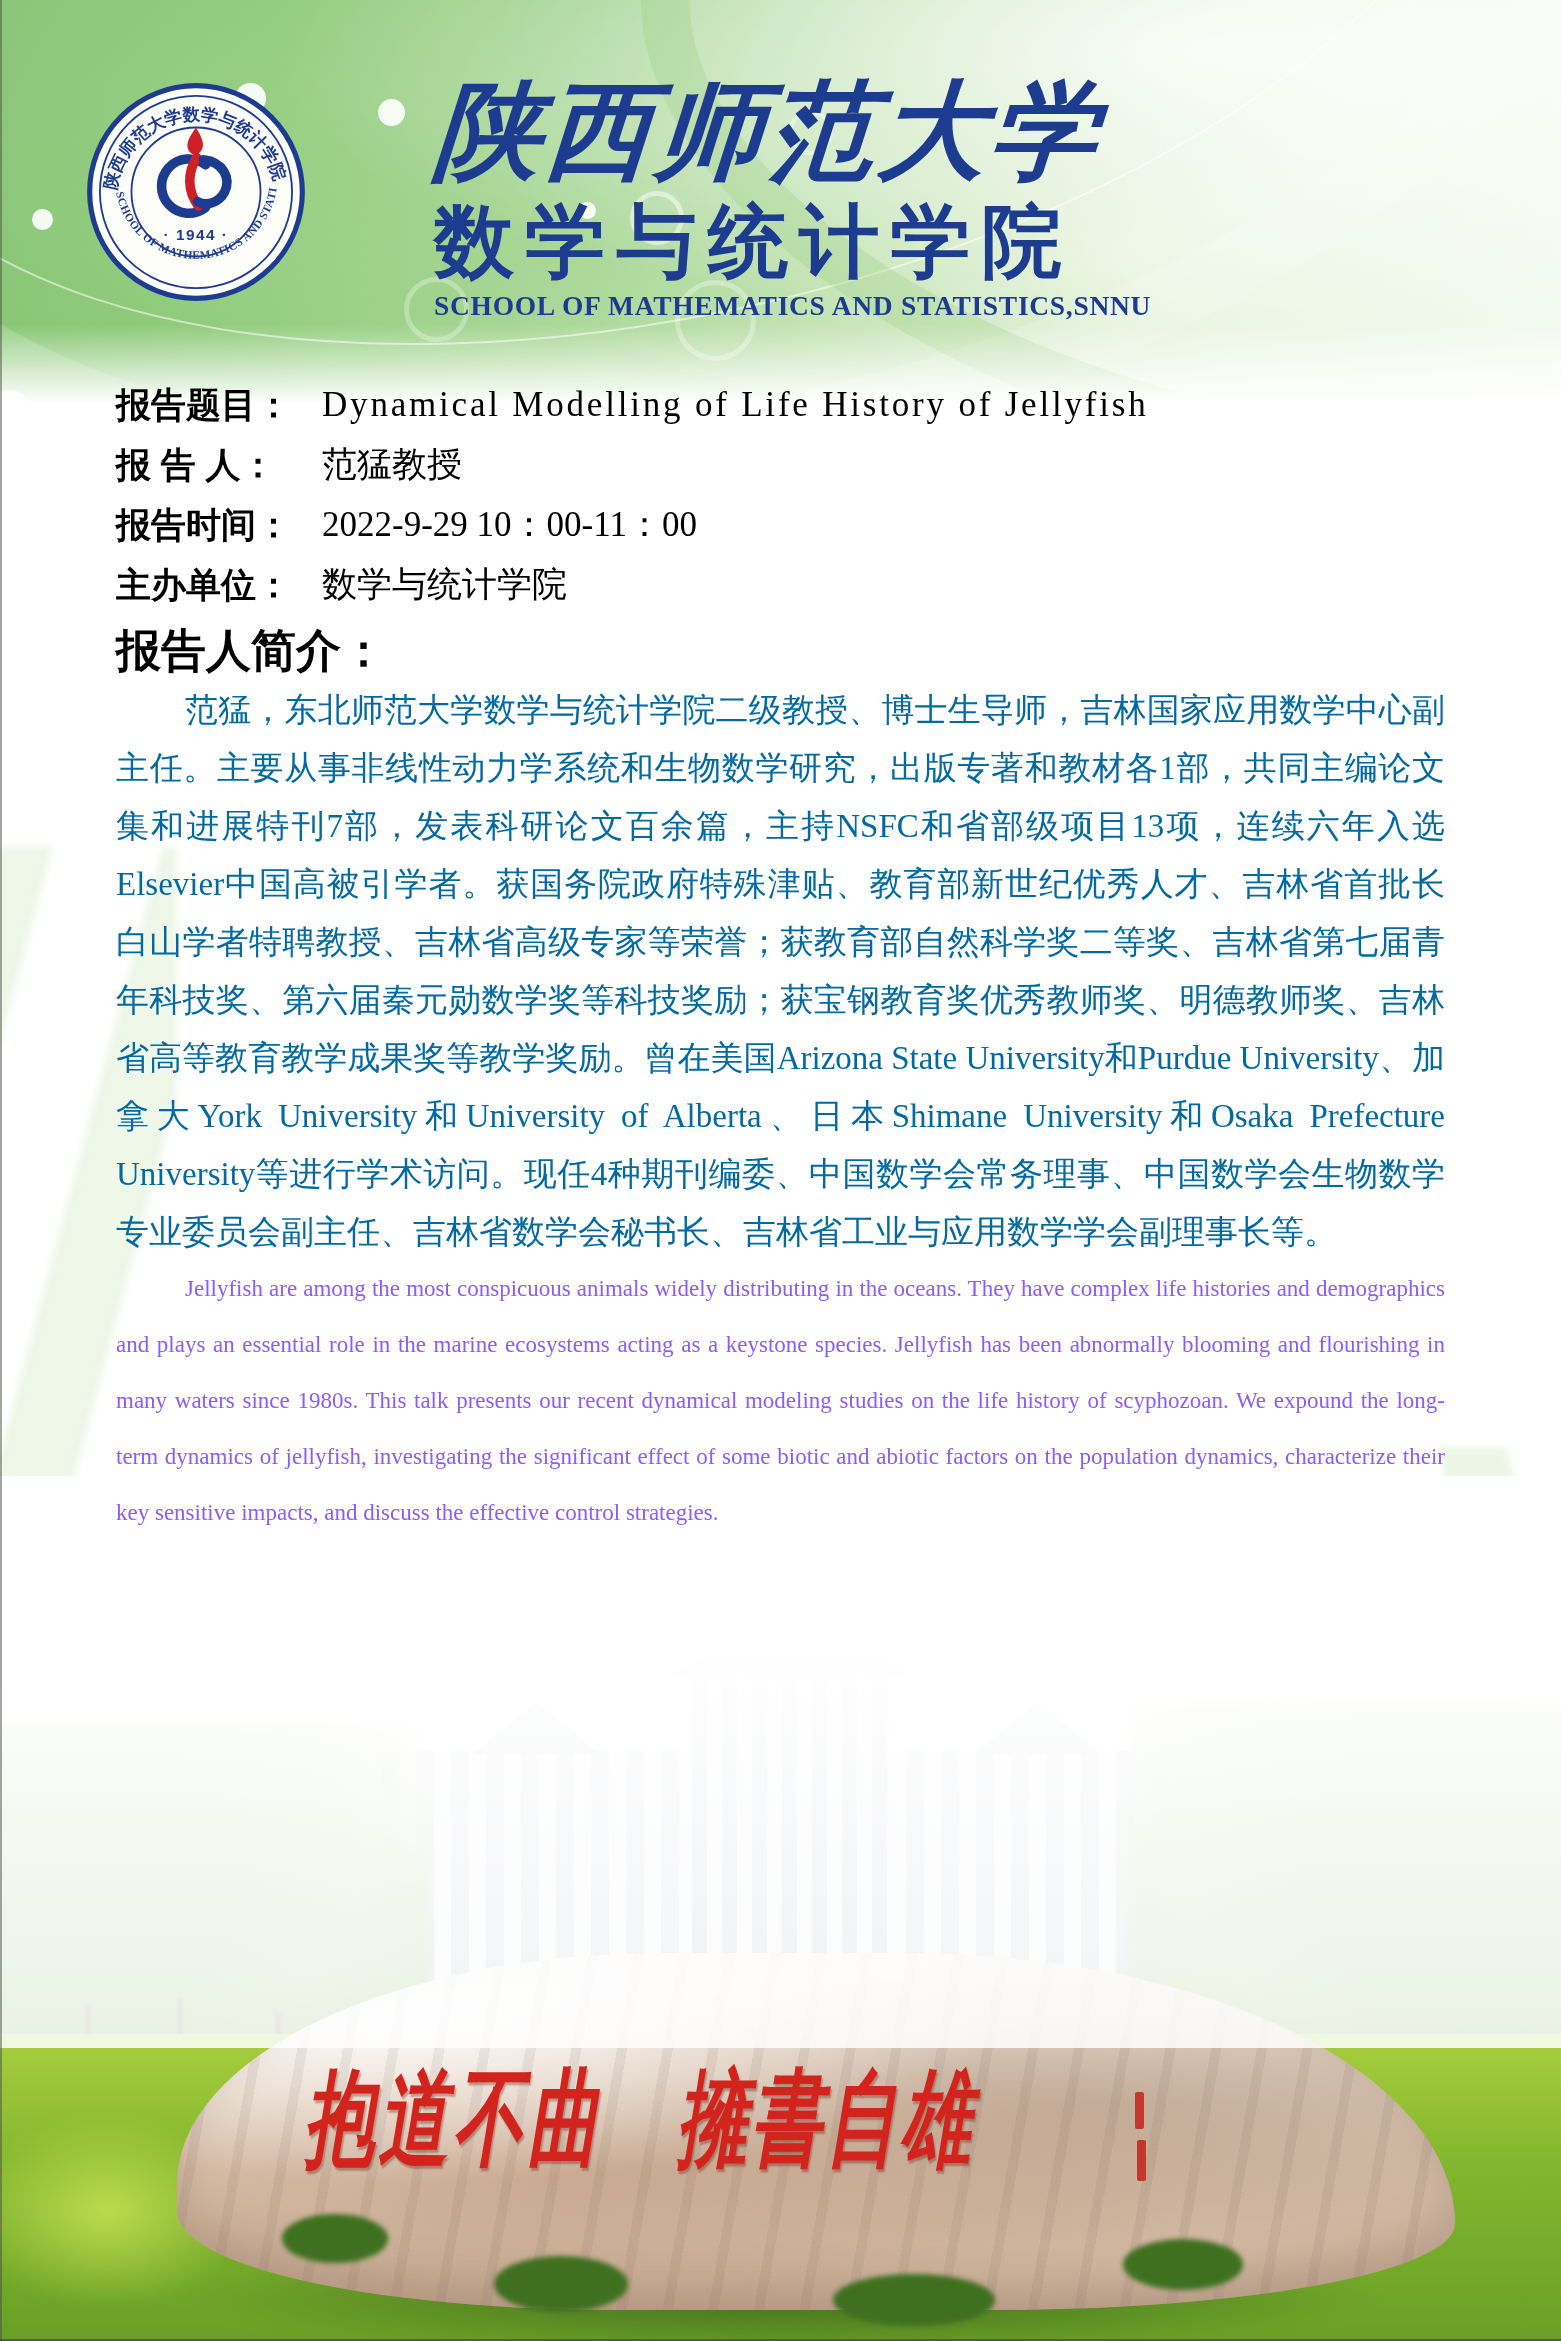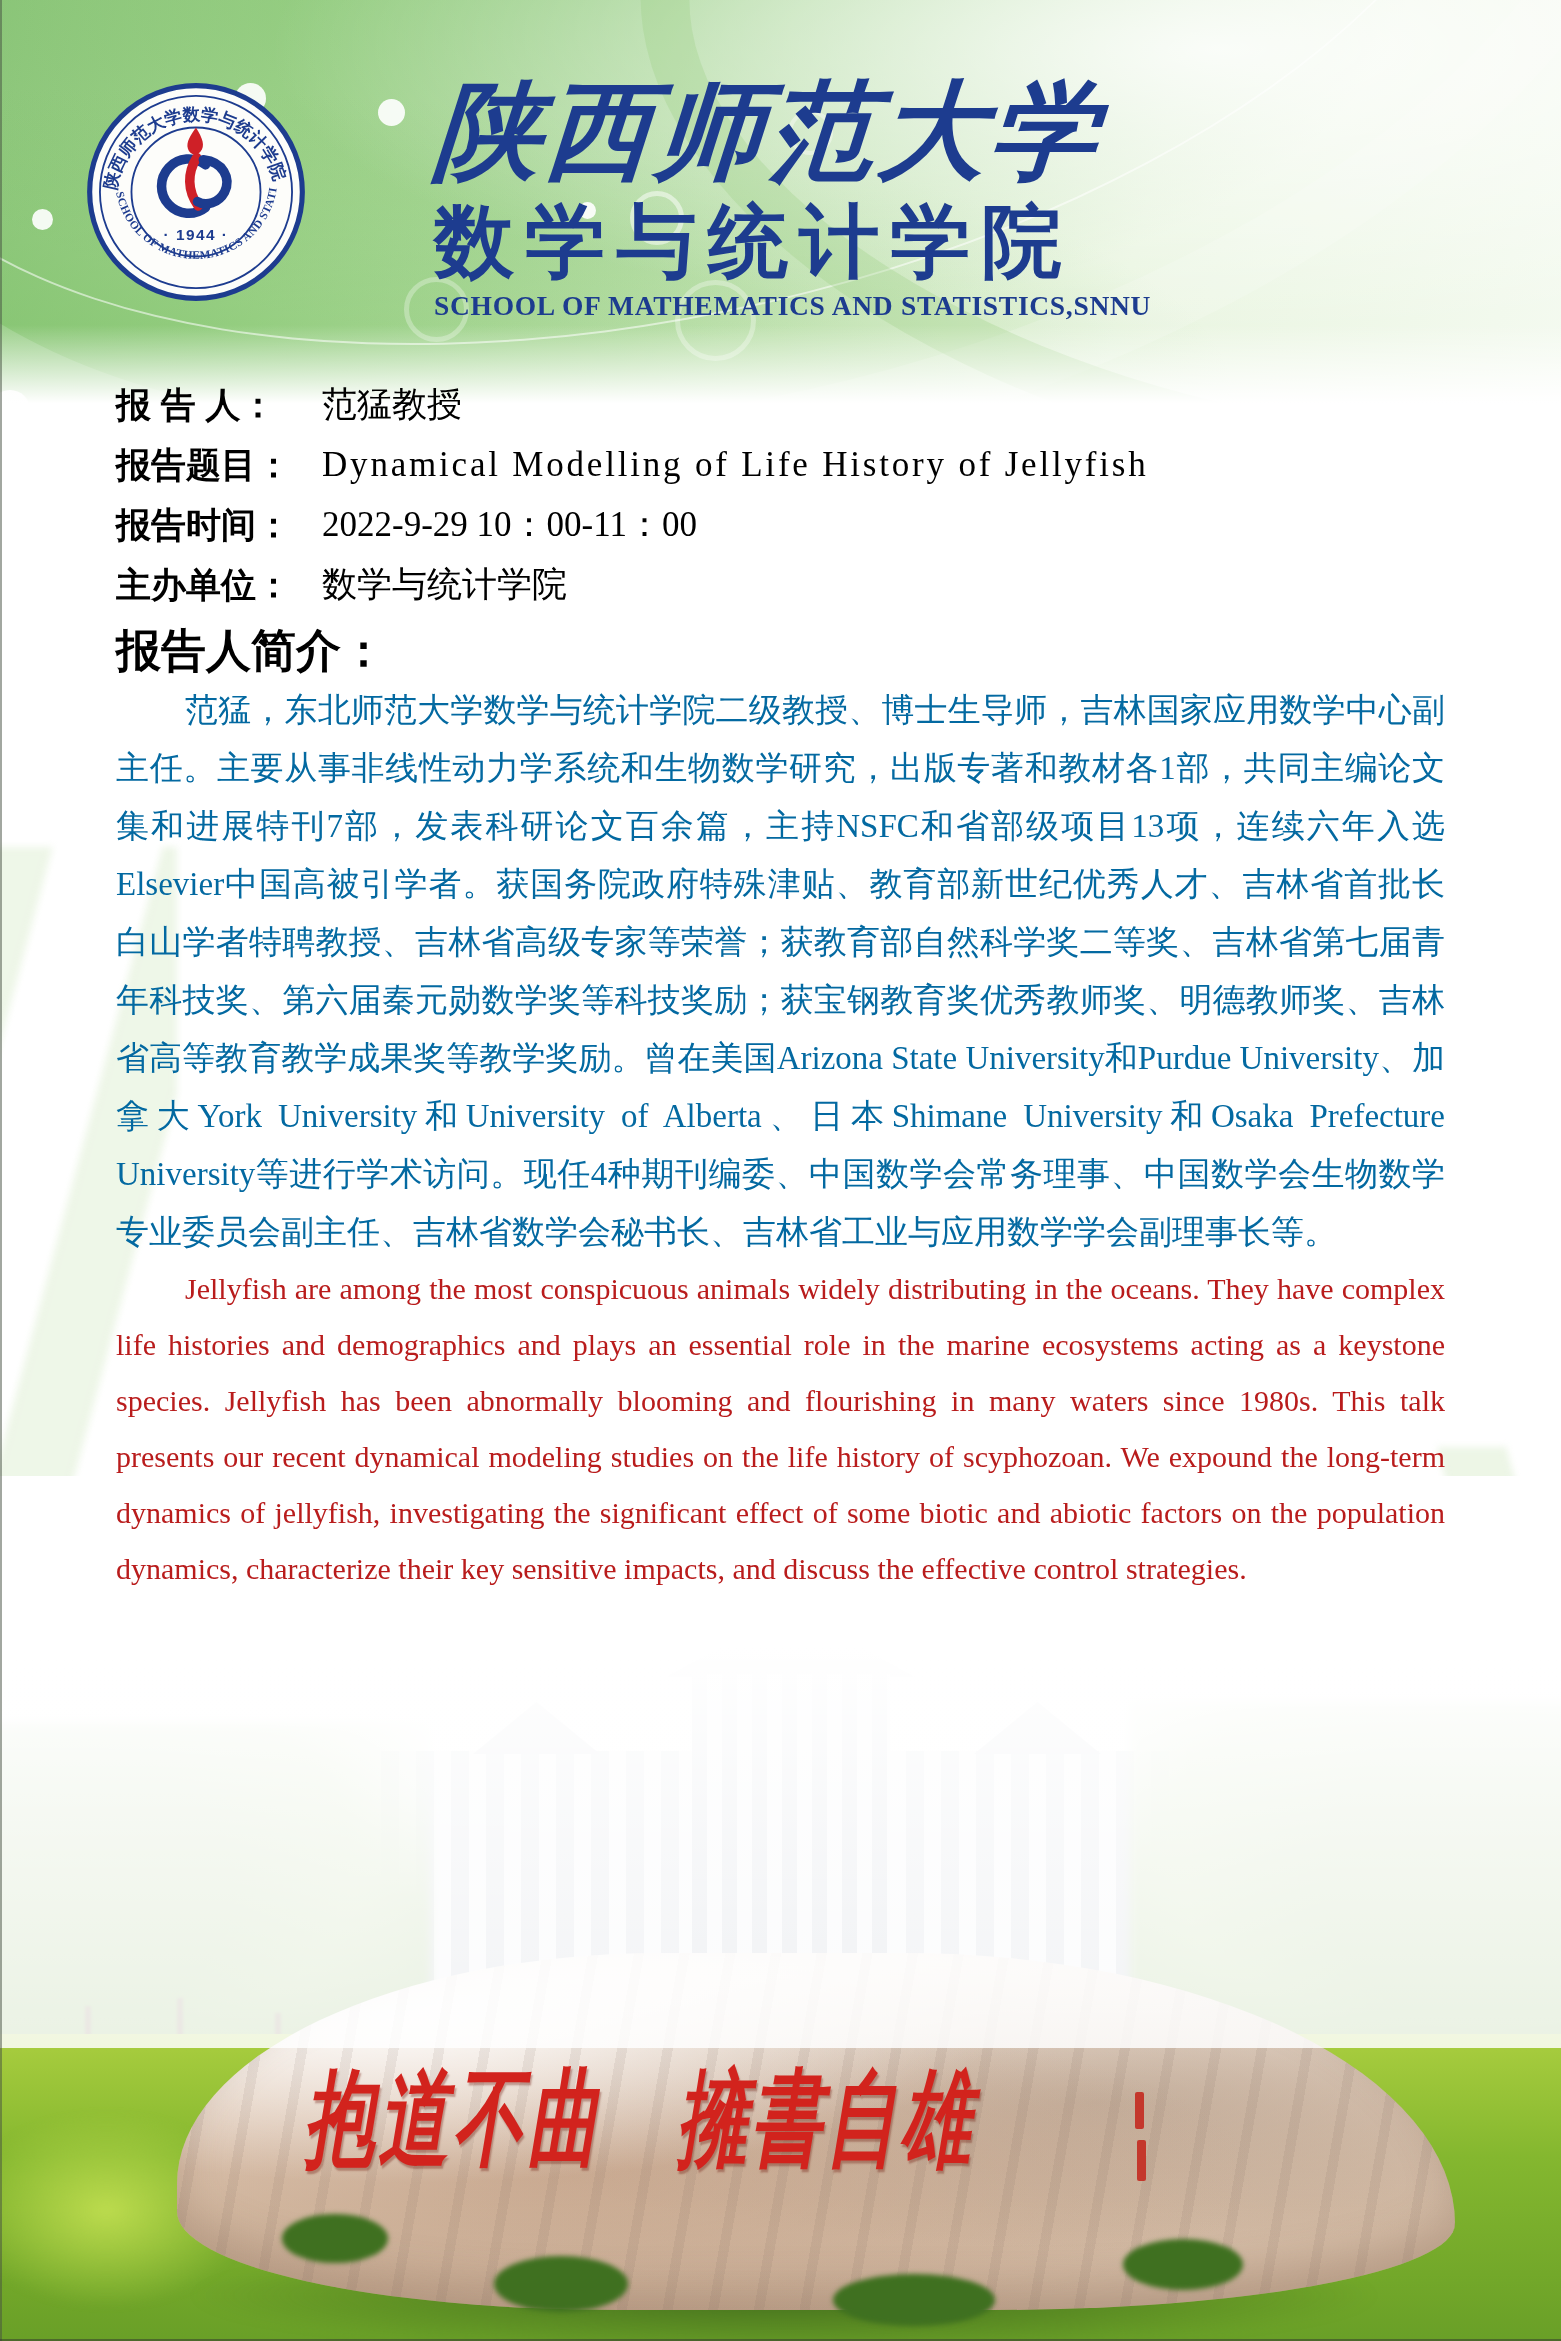--- a/index.html
+++ b/index.html
@@ -104,21 +104,21 @@
   
   .content{position:absolute;left:116px;top:383px;width:1329px;z-index:5;}
   .detail-row{display:flex;align-items:flex-start;height:60px;}
   .detail-label{flex:0 0 206px;font-family:"Liberation Sans", sans-serif;font-weight:bold;
     font-size:35px;line-height:44px;color:#000;white-space:pre;}
   .detail-value{font-family:"Liberation Serif", serif;font-size:35px;line-height:44px;color:#000;}
   .spaced{letter-spacing:2.8px;}
   .section-heading{font-family:"Liberation Sans", sans-serif;font-weight:bold;
     font-size:45px;line-height:56px;height:58px;color:#000;}
   .bio-text{margin:0;font-size:33px;line-height:58px;text-align:justify;text-indent:69px;color:#0369a1;}
-  .abstract-text{margin:0;font-size:30px;line-height:56px;text-align:justify;text-indent:69px;color:#b91c1c;}
+  .abstract-text{margin:0;font-size:23px;line-height:56px;text-align:justify;text-indent:69px;color:#8b5cf6;}
 
   
   .edge-left{position:absolute;left:0;top:0;width:2.1px;height:2342px;background:rgba(70,80,66,.5);z-index:9;}
   .edge-bottom{position:absolute;left:0;bottom:0;width:1561px;height:2.8px;background:rgba(52,60,48,.55);z-index:9;}
 </style>
 </head>
 <body>
 
 <div class="poster">
 
@@ -192,26 +192,26 @@
     <div class="sig-mark" style="left:1137px;top:664px;height:41px;"></div>
     <div class="tuft" style="left:282px;top:738px;width:106px;height:49px;"></div>
     <div class="tuft" style="left:494px;top:780px;width:134px;height:56px;"></div>
     <div class="tuft" style="left:833px;top:798px;width:162px;height:52px;"></div>
     <div class="tuft" style="left:1123px;top:763px;width:120px;height:51px;"></div>
   </div>
   <div class="overlay"></div>
 
   <div class="content">
     <div class="detail-row">
+      <span class="detail-label">报告题目：</span>
+      <span class="detail-value spaced">Dynamical Modelling of Life History of Jellyfish</span>
+    </div>
+    <div class="detail-row">
       <span class="detail-label">报 告 人：</span>
       <span class="detail-value">范猛教授</span>
-    </div>
-    <div class="detail-row">
-      <span class="detail-label">报告题目：</span>
-      <span class="detail-value spaced">Dynamical Modelling of Life History of Jellyfish</span>
     </div>
     <div class="detail-row">
       <span class="detail-label">报告时间：</span>
       <span class="detail-value">2022-9-29 10：00-11：00</span>
     </div>
     <div class="detail-row">
       <span class="detail-label">主办单位：</span>
       <span class="detail-value">数学与统计学院</span>
     </div>
 

